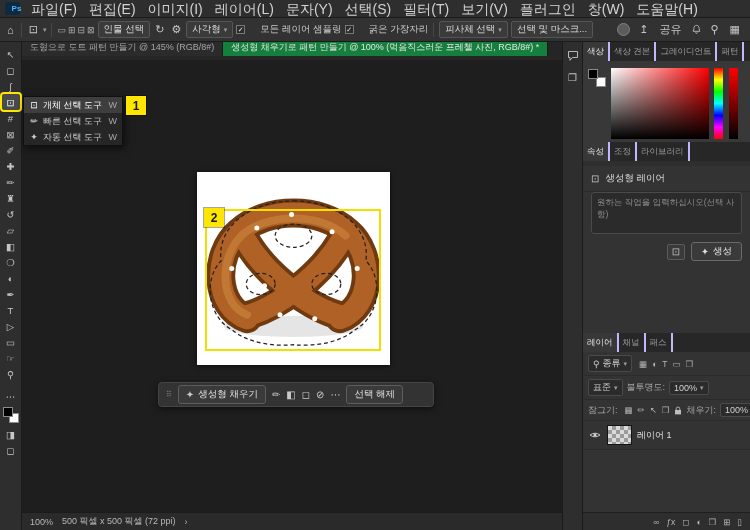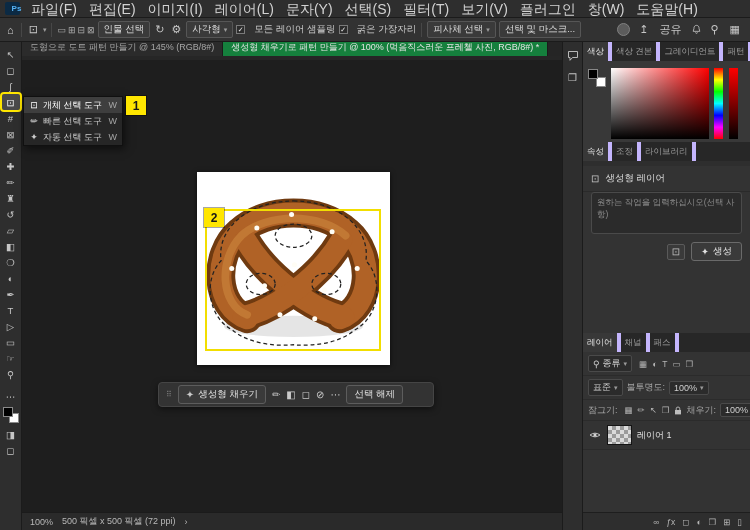--- a/index.html
+++ b/index.html
@@ -10,21 +10,21 @@
   .menubar{position:absolute;left:0;top:0;width:750px;height:18px;background:#2e2e2e;border-bottom:1px solid #1b1b1b;display:flex;align-items:center;padding-left:5px;z-index:5;}
   .ps-badge{width:15px;height:13px;background:#0b2a44;color:#55b2f5;font-size:8px;font-weight:bold;display:flex;align-items:center;justify-content:center;border-radius:2px;margin-right:5px;padding-left:8px;}
   .menu-item{font-size:14px;color:#d2d2d2;padding:12px 6px;line-height:18px;white-space:nowrap;}
 
   
   .optionsbar{position:absolute;left:0;top:18px;width:750px;height:24px;background:#323232;border-bottom:1px solid #1b1b1b;display:flex;align-items:center;padding:0 5px;gap:3px;font-size:9.5px;z-index:5;}
   .ob-icon{color:#c6c6c6;font-size:11px;padding:0 2px;white-space:nowrap;}
   .ob-caret{color:#9a9a9a;font-size:7px;}
   .ob-divider{width:1px;height:14px;background:#474747;margin:0 2px;flex:none;}
   .ob-box{border:1px solid #565656;background:#3a3a3a;border-radius:2px;padding:1px 5px;color:#ddd;display:flex;align-items:center;gap:3px;white-space:nowrap;}
-  .ob-check{display:flex;align-items:center;gap:9px;color:#c9c9c9;white-space:nowrap;}
+  .ob-check{display:flex;align-items:center;gap:15px;color:#c9c9c9;white-space:nowrap;}
   .checkbox{width:9px;height:9px;border:1px solid #7a7a7a;background:#2b2b2b;color:#e8e8e8;font-size:7px;line-height:7px;text-align:center;flex:none;}
   .mode-icons{display:flex;gap:2px;color:#a9a9a9;font-size:9px;}
   .ob-right{margin-left:auto;display:flex;align-items:center;gap:7px;padding-right:3px;}
   .avatar{width:13px;height:13px;border-radius:50%;background:#5c5c5c;border:1px solid #808080;flex:none;}
 
   
   .leftbar{position:absolute;left:0;top:42px;width:22px;height:488px;background:#2e2e2e;border-right:1px solid #1b1b1b;display:flex;flex-direction:column;align-items:center;padding-top:4px;z-index:6;}
   .tool{width:18px;height:16px;display:flex;align-items:center;justify-content:center;font-size:9.5px;color:#c6c6c6;flex:none;}
   .tool.active{background:#4a4a4a;border-radius:2px;color:#fff;}
   .tool.hl{outline:2px solid #ffe600;}
@@ -53,21 +53,21 @@
   
   .statusbar{position:absolute;left:22px;top:512px;width:540px;height:18px;background:#2a2a2a;border-top:1px solid #1b1b1b;display:flex;align-items:center;gap:9px;padding:0 8px;font-size:9px;color:#b8b8b8;z-index:4;}
 
   
   .dock{position:absolute;left:562px;top:42px;width:21px;height:488px;background:#2e2e2e;border-left:1px solid #1b1b1b;border-right:1px solid #1b1b1b;display:flex;flex-direction:column;align-items:center;padding-top:8px;gap:10px;z-index:4;}
   .dock-ic{color:#c2c2c2;font-size:10px;}
 
   
   .rightpanels{position:absolute;left:583px;top:42px;width:167px;height:488px;background:#2e2e2e;z-index:4;}
   .ptabs{position:absolute;left:0;width:167px;height:19px;background:#272727;display:flex;align-items:stretch;font-size:8.5px;color:#9d9d9d;}
-  .ptab{display:flex;align-items:center;padding:0 4px;border-right:4px solid #c4b5fd;white-space:nowrap;}
+  .ptab{display:flex;align-items:center;padding:0 4px;border-right:2px solid #c4b5fd;white-space:nowrap;}
   .ptab.active{background:#383838;color:#e2e2e2;}
 
   .color-content{position:absolute;left:0;top:19px;width:167px;height:86px;background:#383838;}
   .fgbg{position:absolute;left:5px;top:8px;width:18px;height:18px;}
   .fgbg .bgsw{position:absolute;right:0;bottom:0;width:10px;height:10px;background:#fff;border:1px solid #888;}
   .fgbg .fgsw{position:absolute;left:0;top:0;width:10px;height:10px;background:#000;border:1px solid #888;}
   .satfield{position:absolute;left:28px;top:7px;width:98px;height:71px;background:linear-gradient(to top,#000,rgba(0,0,0,0)),linear-gradient(to right,#fff,#f00);}
   .huebar{position:absolute;left:131px;top:7px;width:9px;height:71px;background:linear-gradient(#f00,#ff0,#0f0,#0ff,#00f,#f0f,#f00);}
   .rampbar{position:absolute;left:146px;top:7px;width:9px;height:71px;background:linear-gradient(#f00,#000);}
 

